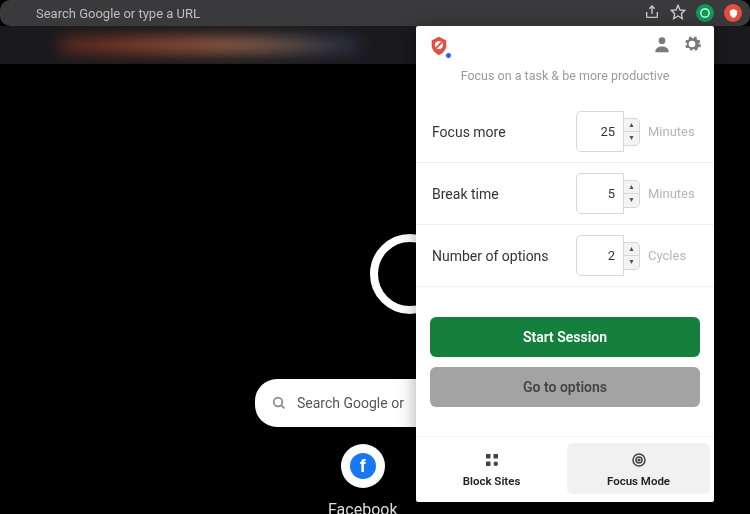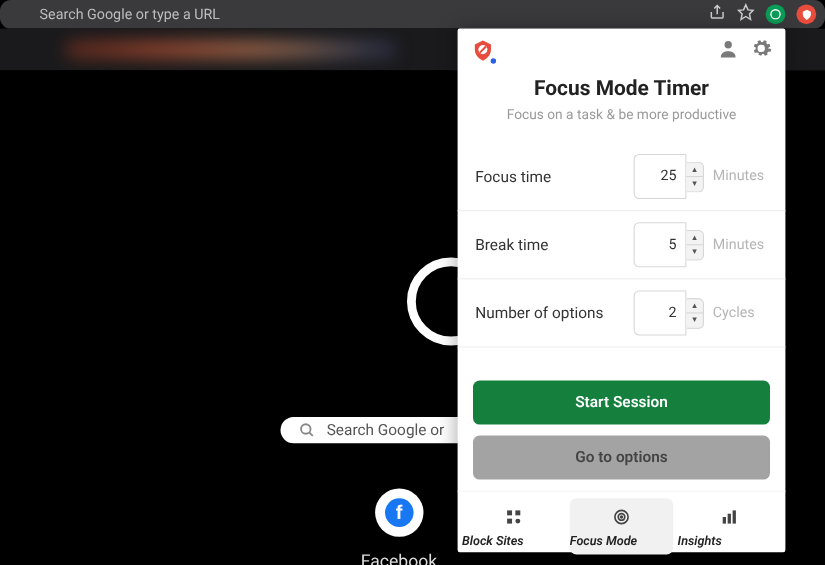--- a/index.html
+++ b/index.html
@@ -17,21 +17,21 @@
   .blur-strip { position:absolute; top:26px; left:0; right:0; height:38px; background:#1a1a1c; overflow:hidden; }
   .blur-glow { position:absolute; left:60px; top:8px; width:300px; height:22px; border-radius:20px; filter:blur(8px);
     background: radial-gradient(ellipse at 25% 50%, rgba(230,80,40,0.8), rgba(230,80,40,0) 60%),
                 radial-gradient(ellipse at 55% 50%, rgba(255,200,120,0.7), rgba(255,200,120,0) 60%),
                 radial-gradient(ellipse at 80% 50%, rgba(60,70,120,0.7), rgba(60,70,120,0) 70%);
   }
 
   
   .under { position:absolute; top:64px; left:0; width:410px; bottom:0; background:#000; color:#fff; }
   .ring { position:absolute; top:170px; left:370px; width:80px; height:80px; border:8px solid #fff; border-radius:50%; }
-  .searchpill { position:absolute; top:315px; left:255px; width:200px; height:24px; background:#fff; border-radius:22px; display:flex; align-items:center; padding:0 16px; color:#555; font-size:14px; gap:10px; }
+  .searchpill { position:absolute; top:315px; left:255px; width:200px; height:48px; background:#fff; border-radius:22px; display:flex; align-items:center; padding:0 16px; color:#555; font-size:14px; gap:10px; }
   .shortcut { position:absolute; top:380px; left:328px; text-align:center; }
   .shortcut .circle { width:44px; height:44px; border-radius:50%; background:#fff; display:flex; align-items:center; justify-content:center; margin:0 auto 12px; }
   .fb { width:26px; height:26px; border-radius:50%; background:#1877f2; display:flex; align-items:center; justify-content:center; color:#fff; font-weight:700; font-family:Arial; font-size:18px; }
   .shortcut .lbl { color:#ddd; font-size:16px; }
 
   
   .panel { position:absolute; top:26px; right:36px; width:298px; bottom:12px; background:#fff; box-shadow:0 2px 18px rgba(0,0,0,0.35); border-radius:2px; display:flex; flex-direction:column; }
   .panel-head { display:flex; align-items:center; padding:8px 12px 4px; }
   .shield { width:22px; height:22px; position:relative; }
   .blue-dot { position:absolute; right:-2px; bottom:-2px; width:7px; height:7px; border-radius:50%; background:#2d5fe2; border:1px solid #fff; }
@@ -46,21 +46,21 @@
   .numbox { width:48px; height:41px; border:1px solid #d7d7d7; border-radius:5px 0 0 5px; display:flex; align-items:center; justify-content:flex-end; padding-right:8px; font-size:13px; color:#333; }
   .stepper { width:16px; height:28px; border:1px solid #d7d7d7; border-left:none; border-radius:0 5px 5px 0; background:#f3f3f3; display:flex; flex-direction:column; }
   .stepper div { flex:1; display:flex; align-items:center; justify-content:center; font-size:7px; color:#555; cursor:pointer; }
   .stepper div:first-child { border-bottom:1px solid #d7d7d7; }
   .unit { font-size:13px; color:#b5b5b5; margin-left:8px; width:50px; }
   .actions { padding:30px 14px 10px; }
   .btn { width:100%; border:none; border-radius:6px; font-size:14px; font-weight:600; padding:12px 0; cursor:pointer; }
   .btn.primary { background:#15803d; color:#fff; }
   .btn.secondary { background:#a3a3a3; color:#444; margin-top:10px; }
   .tabs { margin-top:auto; display:flex; border-top:1px solid #f5f5f5; padding:6px 4px 8px; gap:4px; }
-  .tab { flex:1; text-align:left; font-size:11.5px; color:#222; font-weight:600; padding:8px 0 6px; border-radius:6px; cursor:pointer;font-style:italic; }
+  .tab { flex:1; text-align:center; font-size:11.5px; color:#222; font-weight:600; padding:8px 0 6px; border-radius:6px; cursor:pointer; }
   .tab.active { background:#f1f1f1; }
   .tab .ti { display:block; margin:0 auto 5px; color:#444; }
 </style>
 </head>
 <body>
 
 <div class="topbar">
   <span class="search">Search Google or type a URL</span>
   <div class="right-icons">
     <span class="share-ico">
@@ -126,25 +126,24 @@
           <path d="M4 21c0-4 4-6 8-6s8 2 8 6v1H4v-1z"></path>
         </svg>
     </span>
     <span class="head-ico">
       <svg width="20" height="20" viewBox="0 0 24 24" fill="currentColor">
           <path d="M12 8a4 4 0 100 8 4 4 0 000-8zm9 4l2 1-1 3-2-.5a8 8 0 01-1.5 1.5l.5 2-3 1-1-2h-2l-1 2-3-1 .5-2A8 8 0 017 16.5L5 17l-1-3 2-1v-2L4 10l1-3 2 .5A8 8 0 018.5 6L8 4l3-1 1 2h2l1-2 3 1-.5 2A8 8 0 0119 7.5l2-.5 1 3-2 1v2z"></path>
         </svg>
     </span>
   </div>
 
-  <div class="title">Focus Mode Timer</div>
   <div class="subtitle">Focus on a task &amp; be more productive</div>
 
   <div class="row">
-    <span class="label">Focus time</span>
+    <span class="label">Focus more</span>
     <span class="numwrap">
       <span class="numbox">25</span>
       <span class="stepper">
           <div>▲</div>
           <div>▼</div>
         </span>
     </span>
     <span class="unit">Minutes</span>
   </div>
 
@@ -188,22 +187,14 @@
       <span>Block Sites</span>
     </div>
     <div class="tab active">
       <svg class="ti" width="18" height="18" viewBox="0 0 24 24" fill="none" stroke="currentColor" stroke-width="2">
           <circle cx="12" cy="12" r="8"></circle>
           <circle cx="12" cy="12" r="4"></circle>
           <circle cx="12" cy="12" r="1" fill="currentColor"></circle>
         </svg>
       <span>Focus Mode</span>
     </div>
-    <div class="tab">
-      <svg class="ti" width="18" height="18" viewBox="0 0 24 24" fill="currentColor">
-          <rect x="4" y="12" width="4" height="8"></rect>
-          <rect x="10" y="8" width="4" height="12"></rect>
-          <rect x="16" y="4" width="4" height="16"></rect>
-        </svg>
-      <span>Insights</span>
-    </div>
   </div>
 </div>
 
 </body></html>

